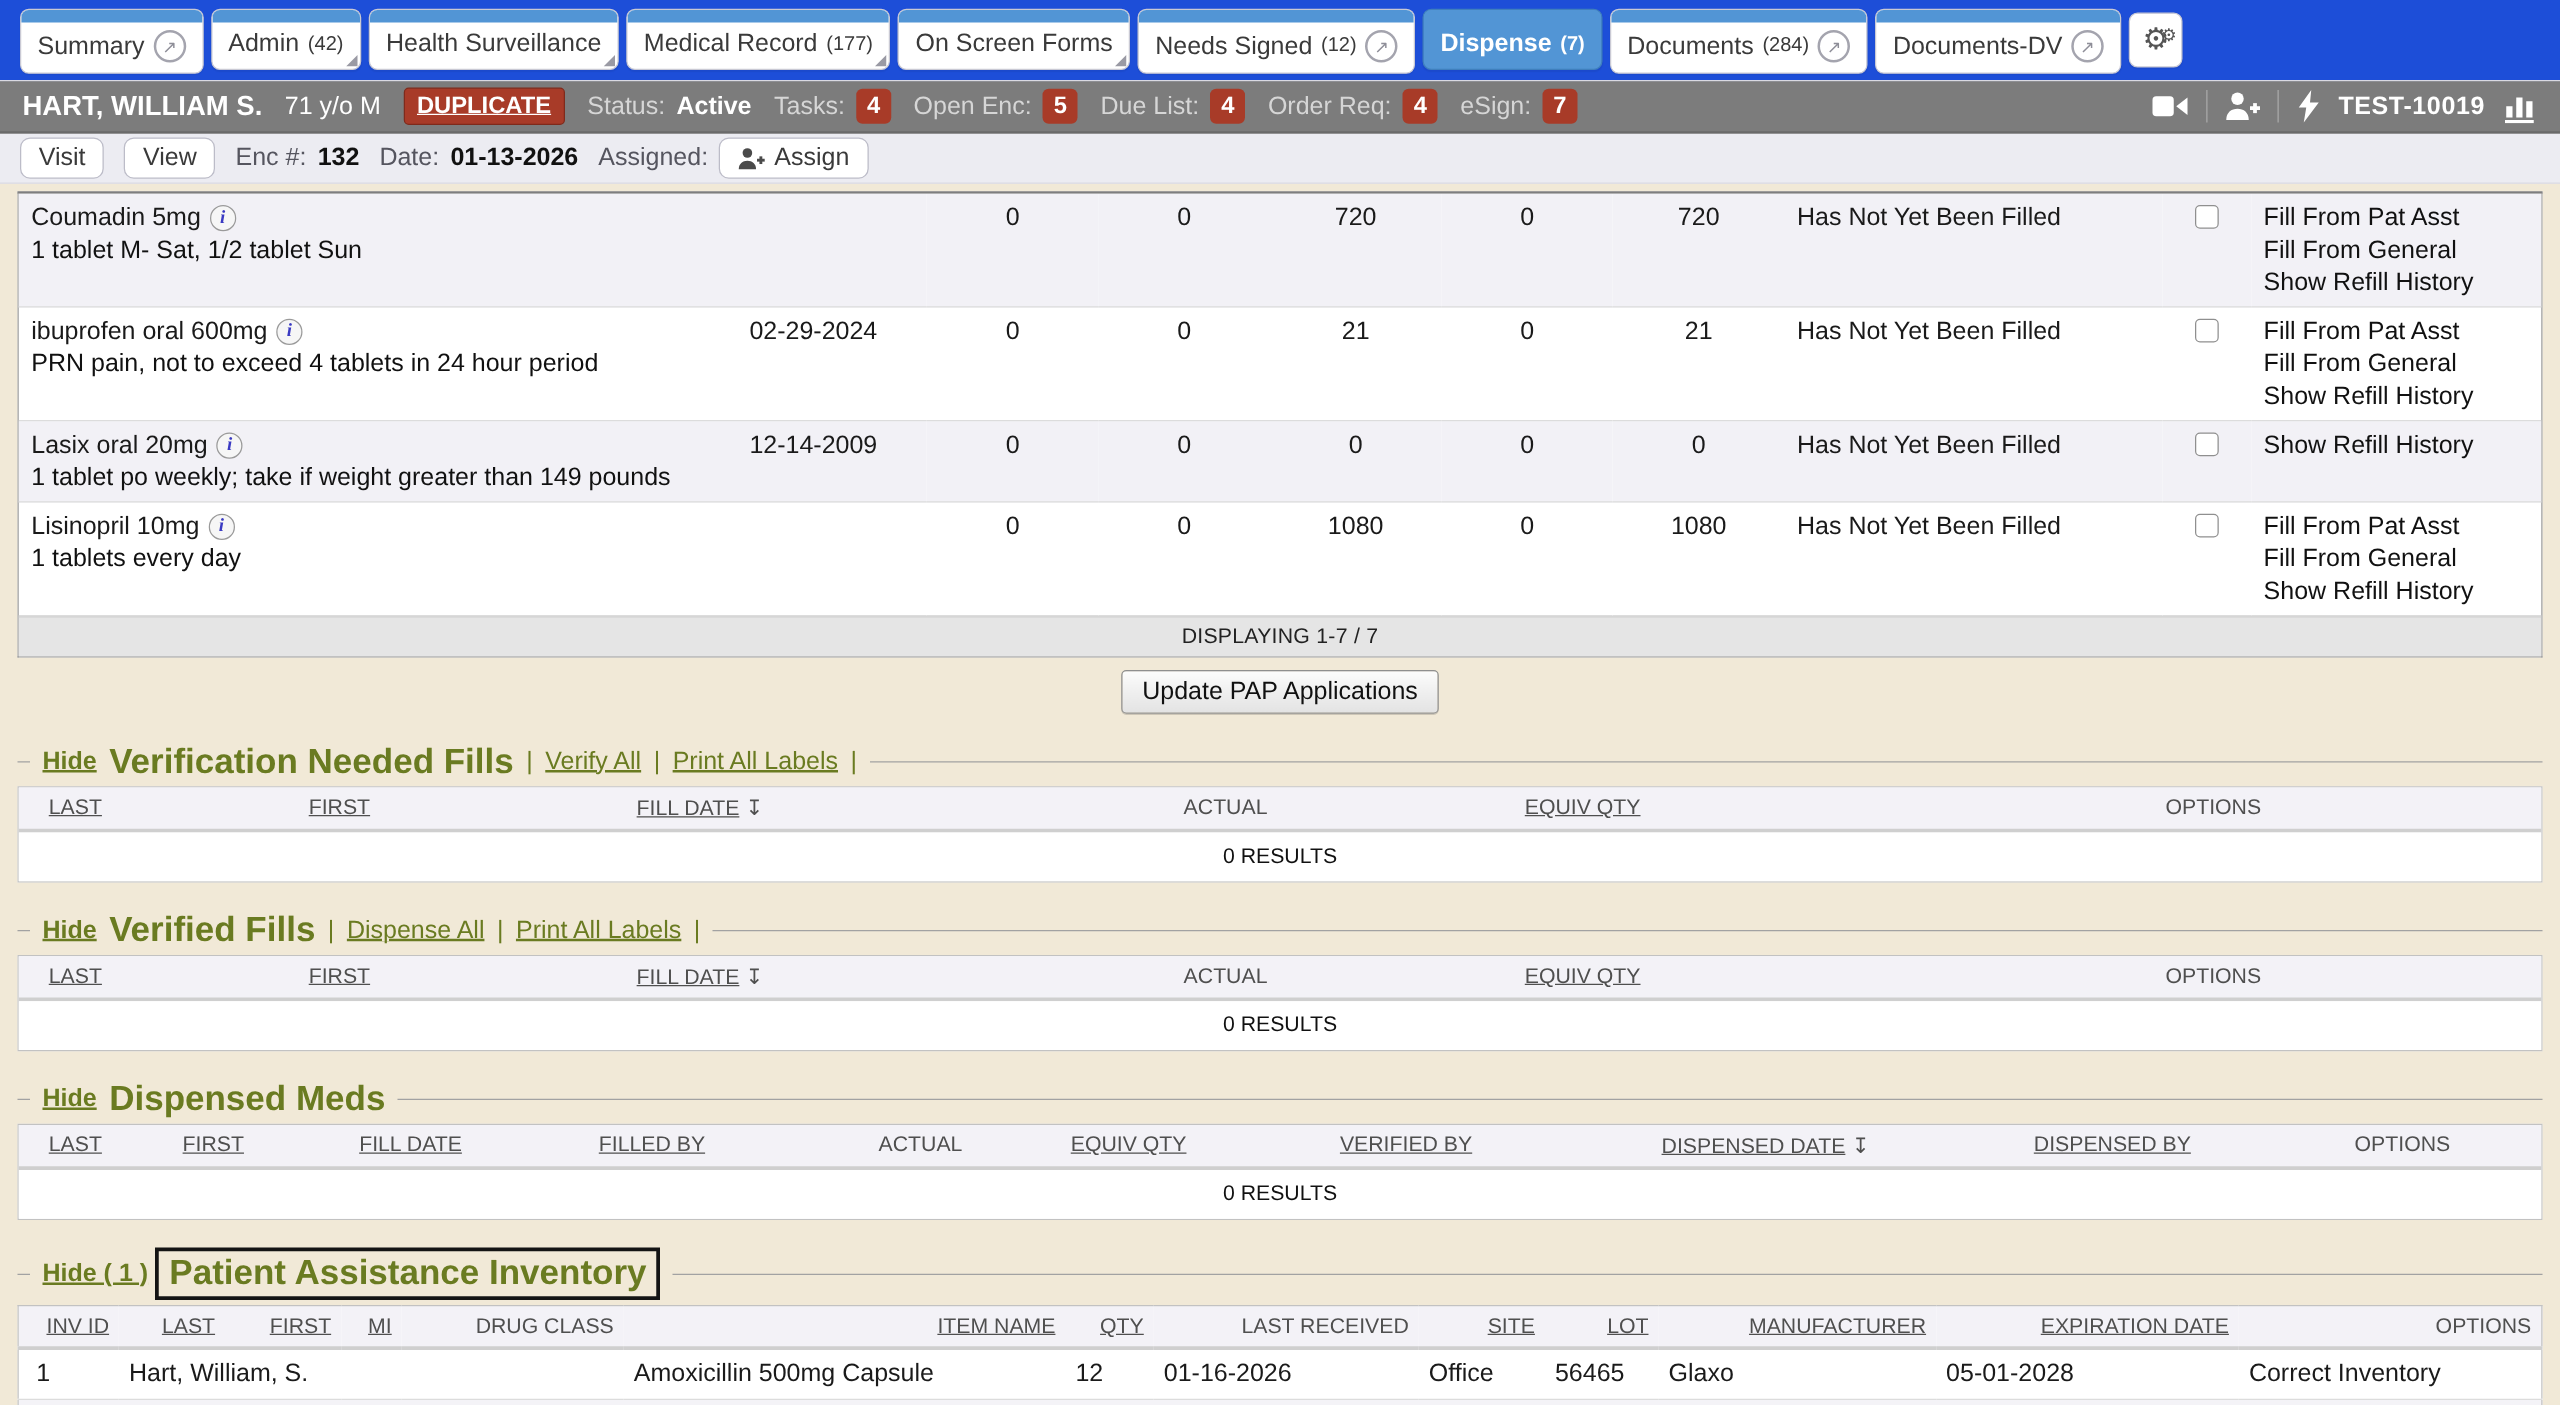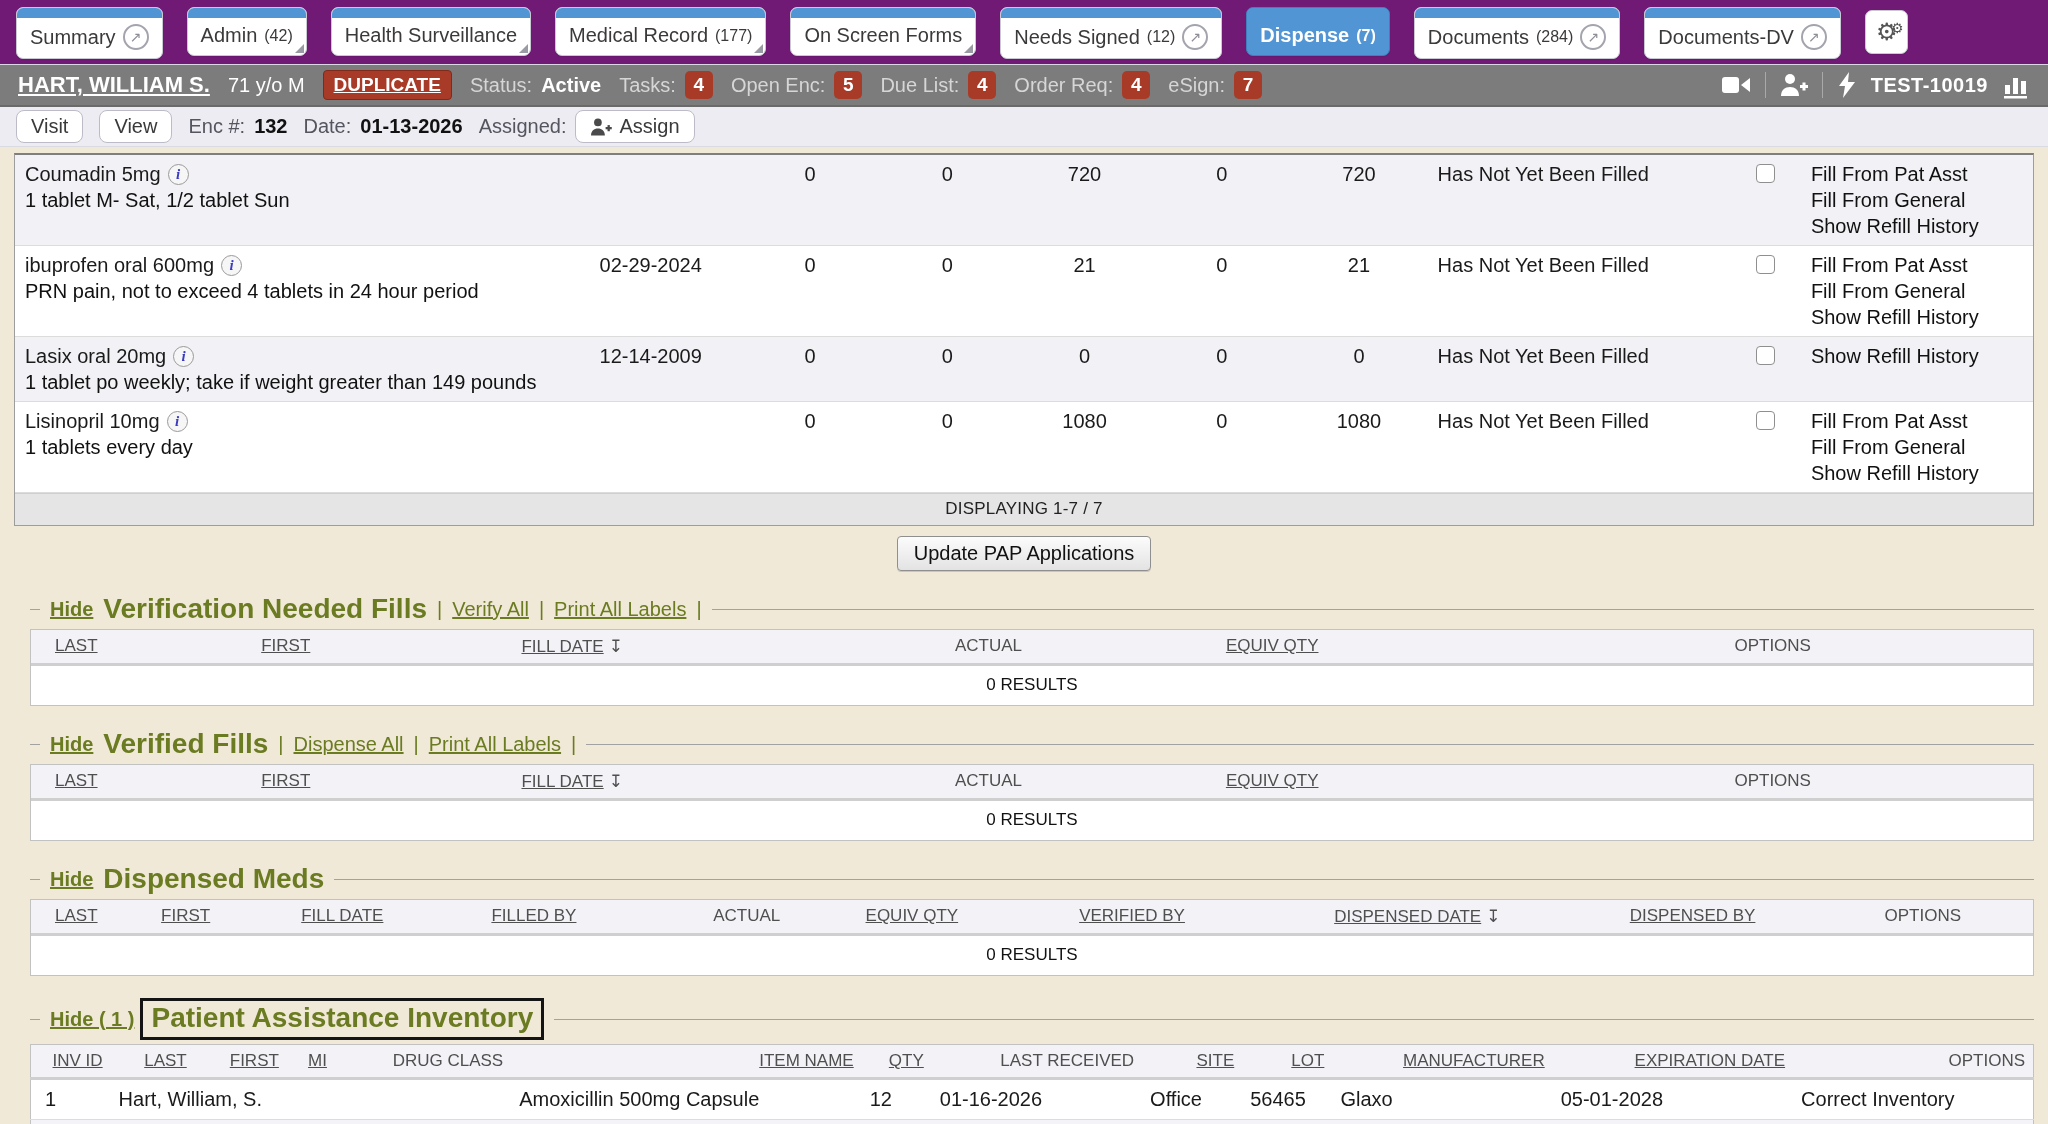--- a/index.html
+++ b/index.html
@@ -4,23 +4,23 @@
 <style>
   * { box-sizing: border-box; margin: 0; padding: 0; }
   html,body { width:2048px; height:1124px; overflow:hidden; }
   body {
     font-family:"Liberation Sans", sans-serif;
     background:#f1e9d7;
     color:#1a1a1a;
   }
   
   .tab-bar {
-    background:#701a75;
+    background:#1d4ed8;
     padding:7px 0 5px 16px;
-    display:flex; align-items:flex-start; gap:24px;
+    display:flex; align-items:flex-start; gap:6px;
     border-bottom:1px solid #d9d9e2;
   }
   .tab {
     position:relative; background:#ffffff;
     border:1px solid #c9c9d4; border-radius:7px;
     overflow:hidden; cursor:pointer;
     display:flex; flex-direction:column;
     box-shadow:0 1px 1px rgba(0,0,0,.06);
   }
   .tab-strip { height:10px; background:#5295d5; }
@@ -45,21 +45,21 @@
     font-size:24px; color:#555; line-height:26px; position:relative;
     box-shadow:0 1px 1px rgba(0,0,0,.06);
   }
   .gear-small { position:absolute; font-size:14px; top:4px; right:4px; color:#555; }
   
   .pt-bar {
     height:42px; background:#7c7c7c; color:#fff;
     display:flex; align-items:center; gap:18px; padding:0 18px;
     border-bottom:2px solid #6a6a6a;
   }
-  .pt-name { font-size:22px; font-weight:bold; white-space:nowrap;text-decoration:underline; }
+  .pt-name { font-size:22px; font-weight:bold; white-space:nowrap; }
   .pt-agesex { font-size:20px; white-space:nowrap; }
   .dup-badge {
     background:#a83b28; border:1px solid #7f2a1b; border-radius:4px;
     color:#fff; font-weight:bold; font-size:19px; text-decoration:underline;
     padding:3px 10px; cursor:pointer; white-space:nowrap;
   }
   .pb-label { color:#d6d6d6; font-size:20px; white-space:nowrap; }
   .pb-value { color:#fff; font-size:20px; font-weight:600; }
   .pair { display:flex; align-items:center; gap:9px; }
   .cnt-badge {
@@ -112,21 +112,21 @@
     background:#e5e5e5; border-top:1px solid #cfcfcf; text-align:center;
     font-size:17px; color:#222; padding:5px 0 6px; letter-spacing:.2px;
   }
   .btn-row { text-align:center; margin-top:10px; }
   .pap-btn {
     font-family:"Liberation Sans", sans-serif; font-size:20px; color:#111;
     background:linear-gradient(#fcfcfc,#e3e3e3); border:1px solid #8f8f8f;
     border-radius:4px; padding:5px 16px; cursor:pointer; box-shadow:0 1px 0 rgba(0,0,0,.15);
   }
   
-  .sec { margin-top:22px;margin-left:16px; }
+  .sec { margin-top:22px; }
   .sec-head { display:flex; align-items:center; gap:10px; }
   .stub { width:10px; border-top:1px solid #a2a2a2; align-self:center; }
   .hide-link { color:#6a7b21; font-size:20px; font-weight:bold; text-decoration:underline; cursor:pointer; white-space:nowrap; }
   .sec-title { color:#6a7b21; font-size:28px; font-weight:bold; white-space:nowrap; }
   .pipe { color:#6a7b21; font-size:20px; }
   .sec-link { color:#6a7b21; font-size:20px; text-decoration:underline; cursor:pointer; white-space:nowrap; }
   .head-line { flex:1; border-top:1px solid #a2a2a2; }
   .sec-table { margin-top:4px; border:1px solid #c2c2c2; background:#fff; }
   .sec-hdr {
     display:grid; background:#f3f2f7; border-bottom:3px solid #cfcfcf;

